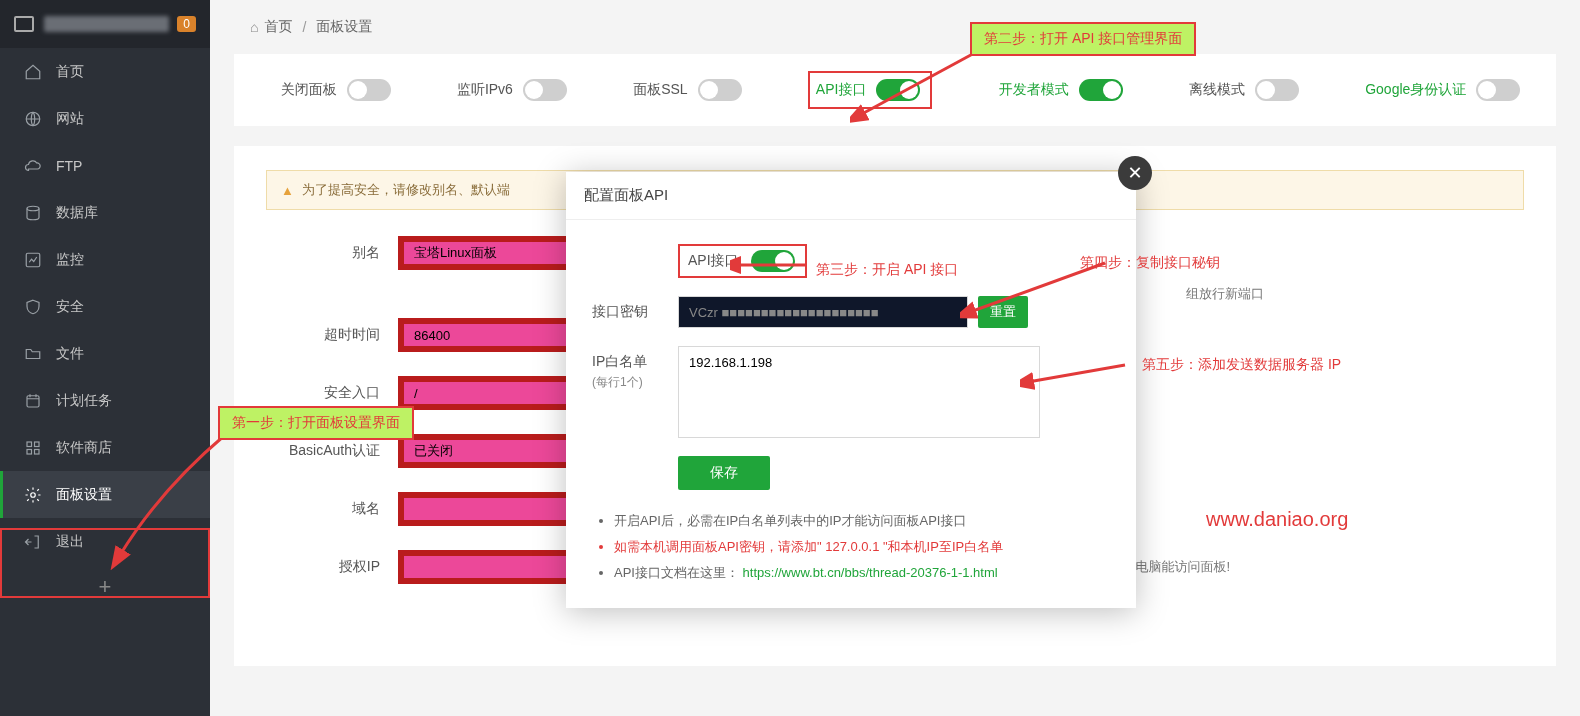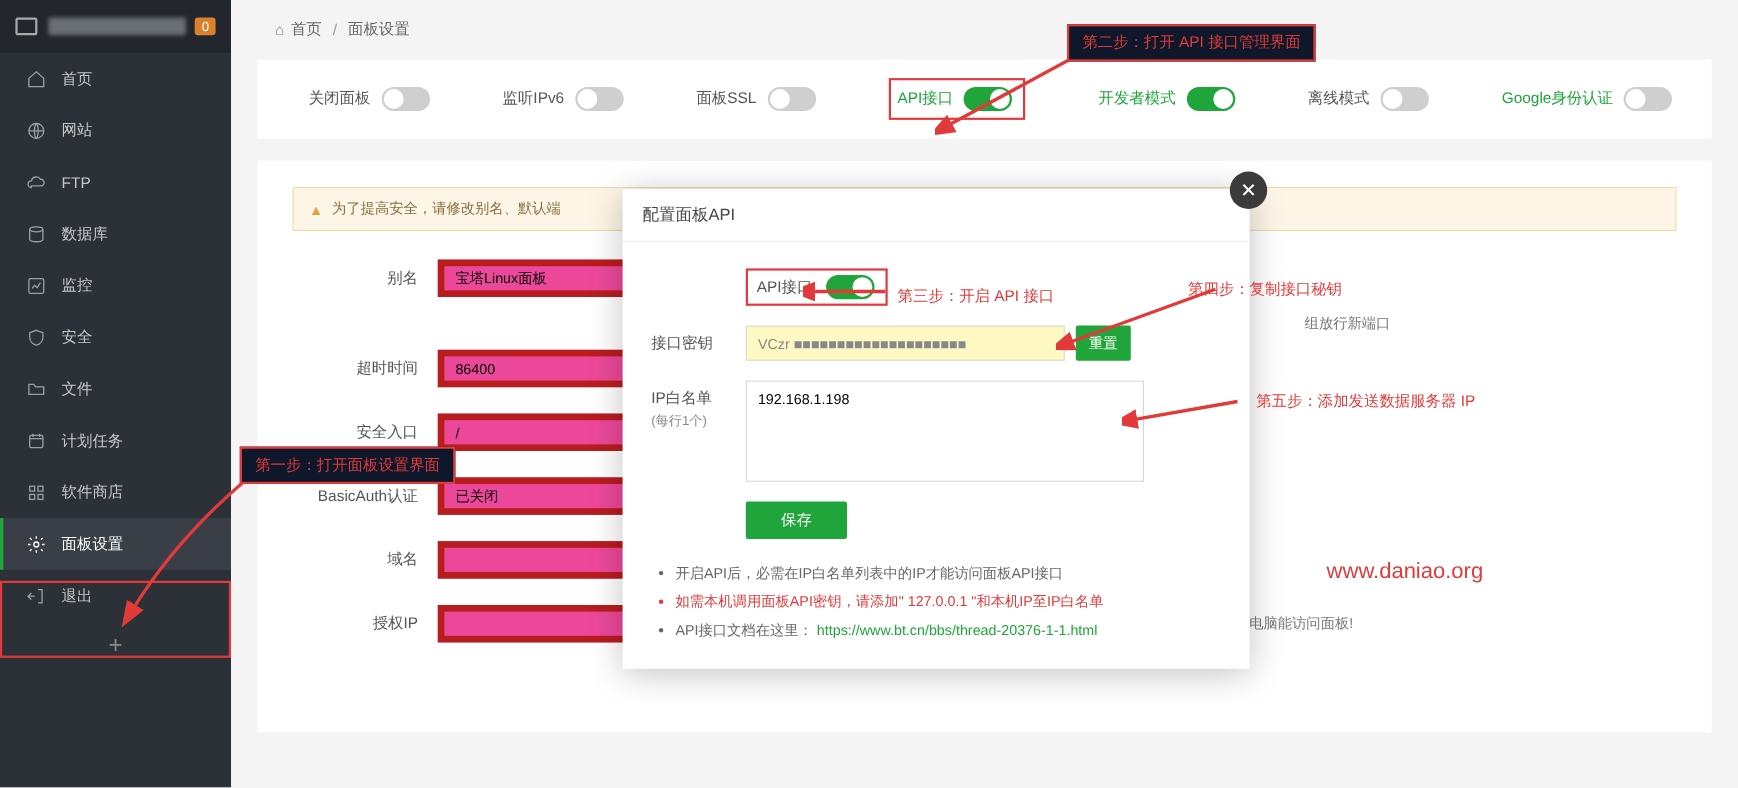--- a/index.html
+++ b/index.html
@@ -35,30 +35,30 @@
 .frow input{height:34px;border:6px solid #b91c1c;padding:0 10px;font-size:13px;width:288px;background:#ec4899;}
 .hint{color:#777;font-size:13px;margin-left:16px;}
 
 .dialog{position:absolute;left:566px;top:172px;width:570px;background:#fff;box-shadow:0 4px 30px rgba(0,0,0,.25);z-index:50;}
 .dlg-head{height:48px;display:flex;align-items:center;padding:0 18px;border-bottom:1px solid #eee;font-size:15px;color:#444;}
 .dlg-close{position:absolute;right:-16px;top:-16px;width:34px;height:34px;border-radius:50%;background:#3b3b3b;color:#fff;display:flex;align-items:center;justify-content:center;font-size:18px;cursor:pointer;}
 .dlg-body{padding:24px 26px 22px;}
 .drow{display:flex;margin-bottom:18px;font-size:14px;}
 .drow .dlab{width:86px;text-align:left;color:#555;padding-top:6px;line-height:1.4;}
 .api-red{border:2px solid #e23a3a;display:inline-flex;align-items:center;padding:4px 10px 4px 8px;}
-.key-input{height:32px;border:1px solid #d8d8d8;background:#fef9c3;width:290px;padding:0 10px;font-size:13px;color:#777;}
+.key-input{height:32px;border:1px solid #d8d8d8;background:#0f172a;width:290px;padding:0 10px;font-size:13px;color:#777;}
 .btn-reset{height:32px;background:#20a53a;color:#fff;border:none;padding:0 12px;margin-left:10px;font-size:13px;cursor:pointer;border-radius:2px;}
 .ip-area{width:362px;height:92px;border:1px solid #d8d8d8;padding:8px 10px;font-size:13px;resize:none;}
 .btn-save{height:34px;background:#20a53a;color:#fff;border:none;padding:0 32px;font-size:14px;cursor:pointer;border-radius:2px;}
 .notes{font-size:13px;color:#666;line-height:2;padding-left:8px;}
 .notes li{list-style:disc;margin-left:14px;}
 .notes .red{color:#e23a3a;}
 .notes .lk{color:#20a53a;}
 
-.anno{position:absolute;background:#0f172a;border:2px solid #e23a3a;color:#e23a3a;font-size:14px;padding:6px 12px;z-index:80;font-weight:500;white-space:nowrap;}
+.anno{position:absolute;background:#bef264;border:2px solid #e23a3a;color:#e23a3a;font-size:14px;padding:6px 12px;z-index:80;font-weight:500;white-space:nowrap;}
 .anno.plain{border:none;background:transparent;}
 .arrow{position:absolute;z-index:70;}
 .redbox{position:absolute;border:2px solid #e23a3a;z-index:40;pointer-events:none;}
 .water{position:absolute;color:#e23a3a;font-size:20px;z-index:60;}
 svg.ic-svg{width:18px;height:18px;stroke:#9aa0a6;fill:none;stroke-width:1.6;}
 </style>
 </head>
 <body>
 
 <div class="sidebar">

